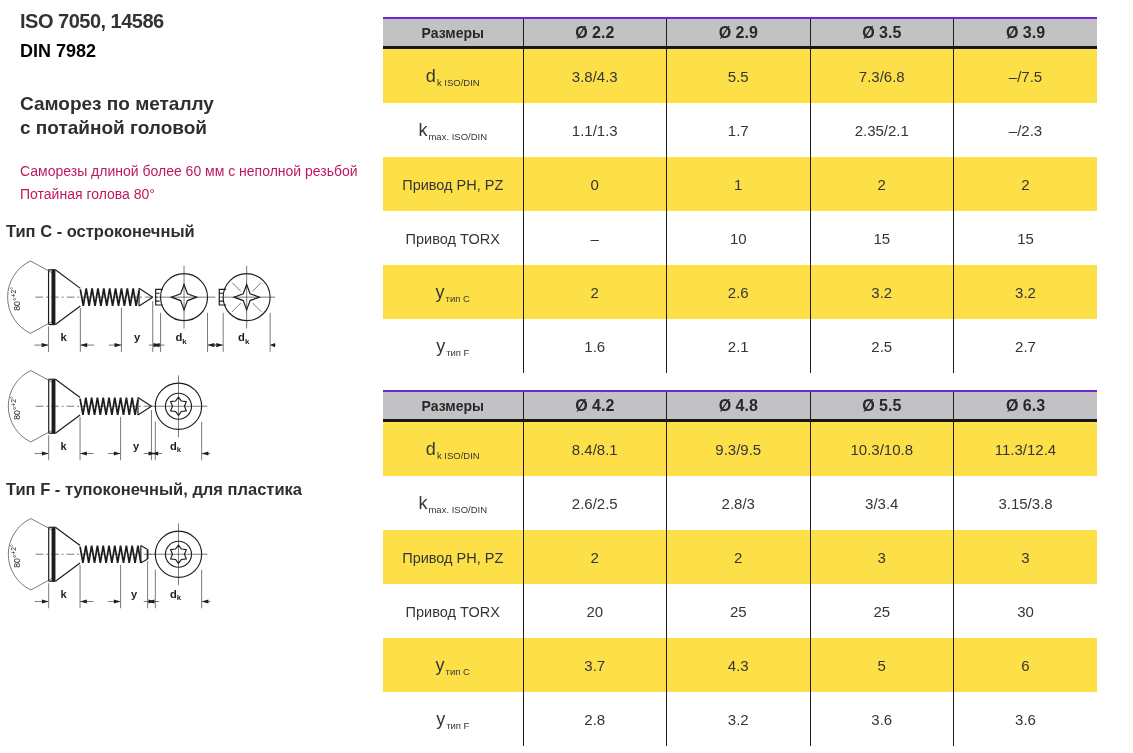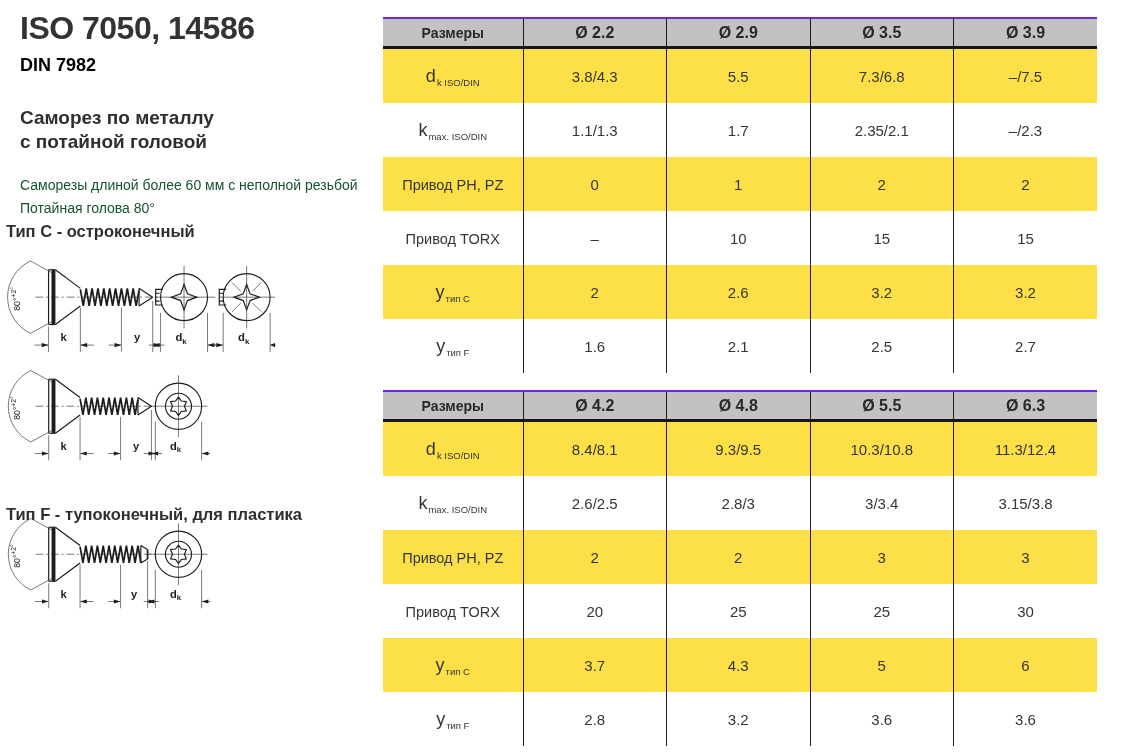--- a/index.html
+++ b/index.html
@@ -2,27 +2,27 @@
 <html><head>
 <meta charset="utf-8">
 <style>
   html,body{margin:0;padding:0;}
   body{
     width:1133px;height:753px;position:relative;background:#ffffff;
     font-family:"Liberation Sans", sans-serif;color:#353538;overflow:hidden;
   }
   
   .left-panel{position:absolute;left:20px;top:10px;width:358px;}
-  .page-title{font-size:32px;font-weight:bold;color:#333336;margin:0;letter-spacing:-0.5px;}
+  .page-title{font-size:20px;font-weight:bold;color:#333336;margin:0;letter-spacing:-0.5px;}
   .page-subtitle{font-size:18px;font-weight:bold;color:#000000;margin:8px 0 0 0;}
   .product-name{font-size:19px;font-weight:bold;color:#2e2e31;line-height:24px;margin:30px 0 0 0;}
-  .desc{font-size:14px;color:#14532d;line-height:23px;margin:20px 0 0 0;}
+  .desc{font-size:14px;color:#be185d;line-height:23px;margin:20px 0 0 0;}
   .type-heading{font-size:16.5px;font-weight:bold;color:#2e2e31;margin:0;position:absolute;left:6px;}
   .type-c-heading{top:222px;}
-  .type-f-heading{top:505px;}
+  .type-f-heading{top:480px;}
   .drawing{position:absolute;left:6px;}
   .drawing-1{top:248px;}
   .drawing-2{top:358px;}
   .drawing-3{top:506px;}
   svg{display:block;}
   svg .s{stroke:#1d1d1f;stroke-width:1.2;fill:none;}
   svg .s2{stroke:#1d1d1f;stroke-width:1.8;fill:none;}
   svg .thin{stroke:#3a3a3c;stroke-width:0.7;fill:none;}
   svg .fillb{fill:#1d1d1f;stroke:none;}
   svg text{fill:#1d1d1f;font-family:"Liberation Sans",sans-serif;}

